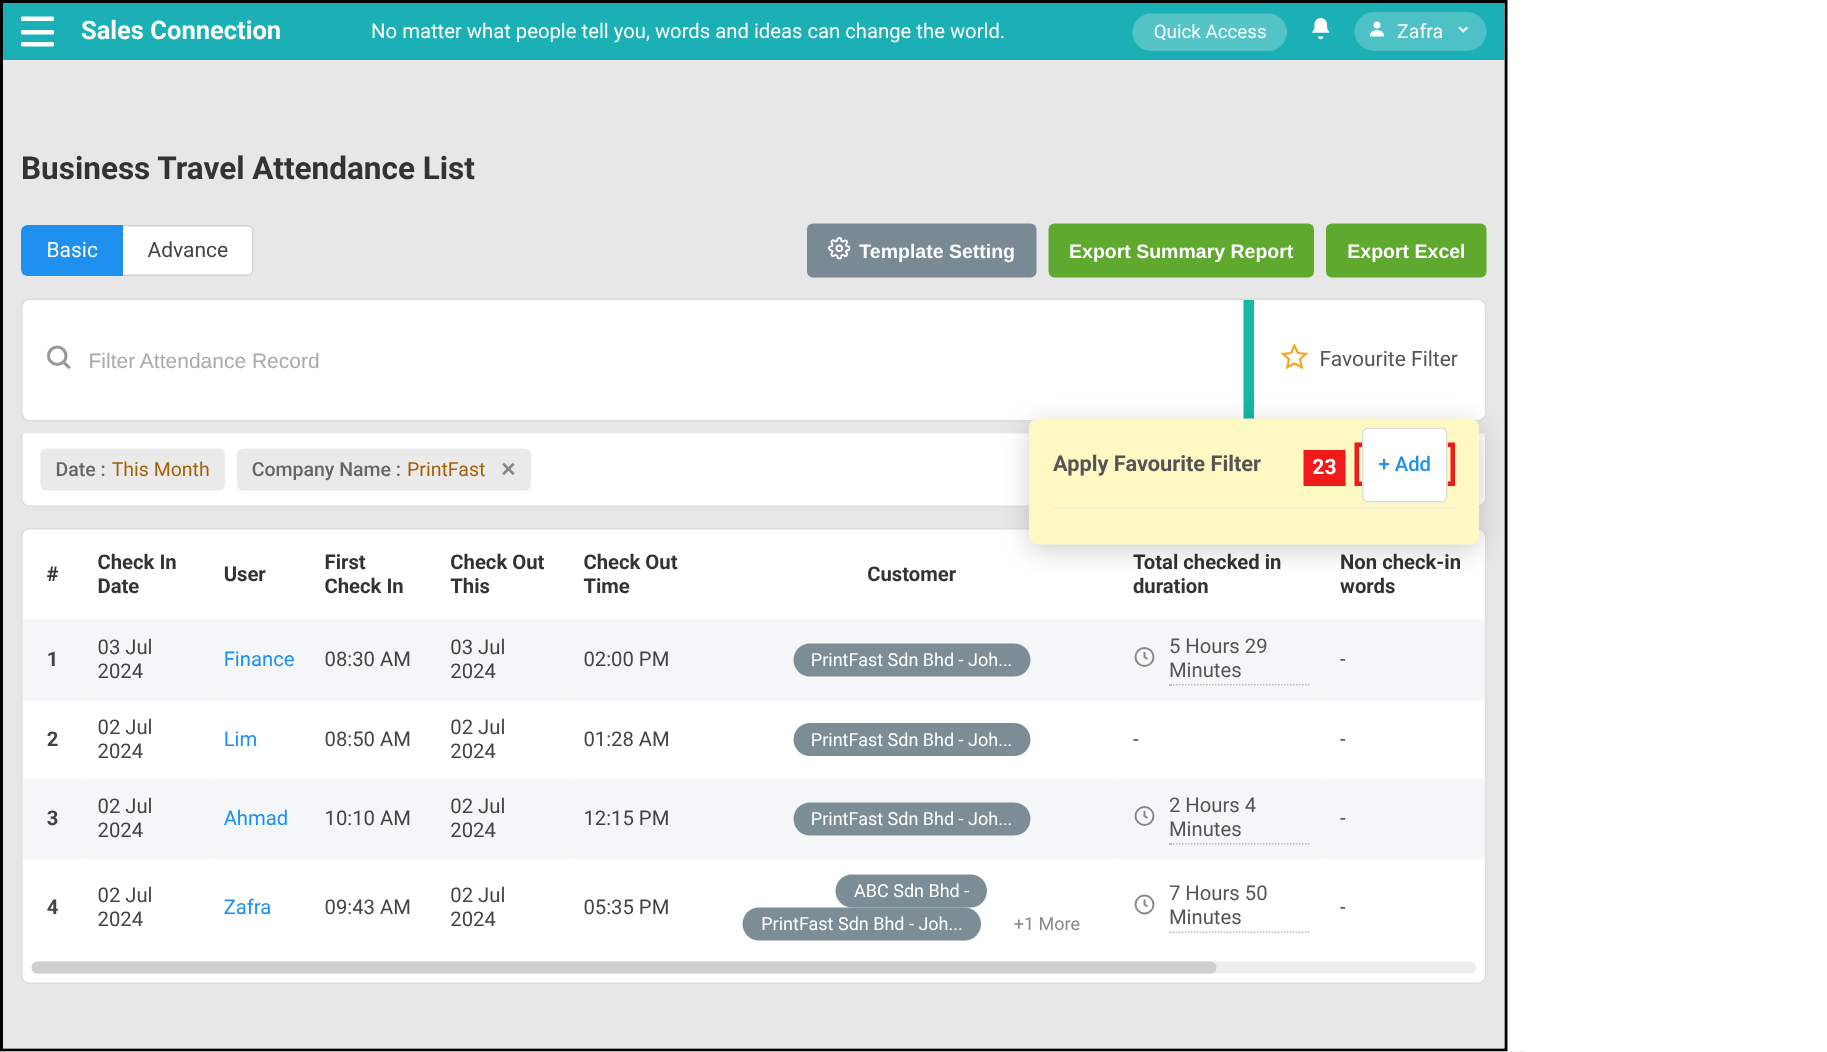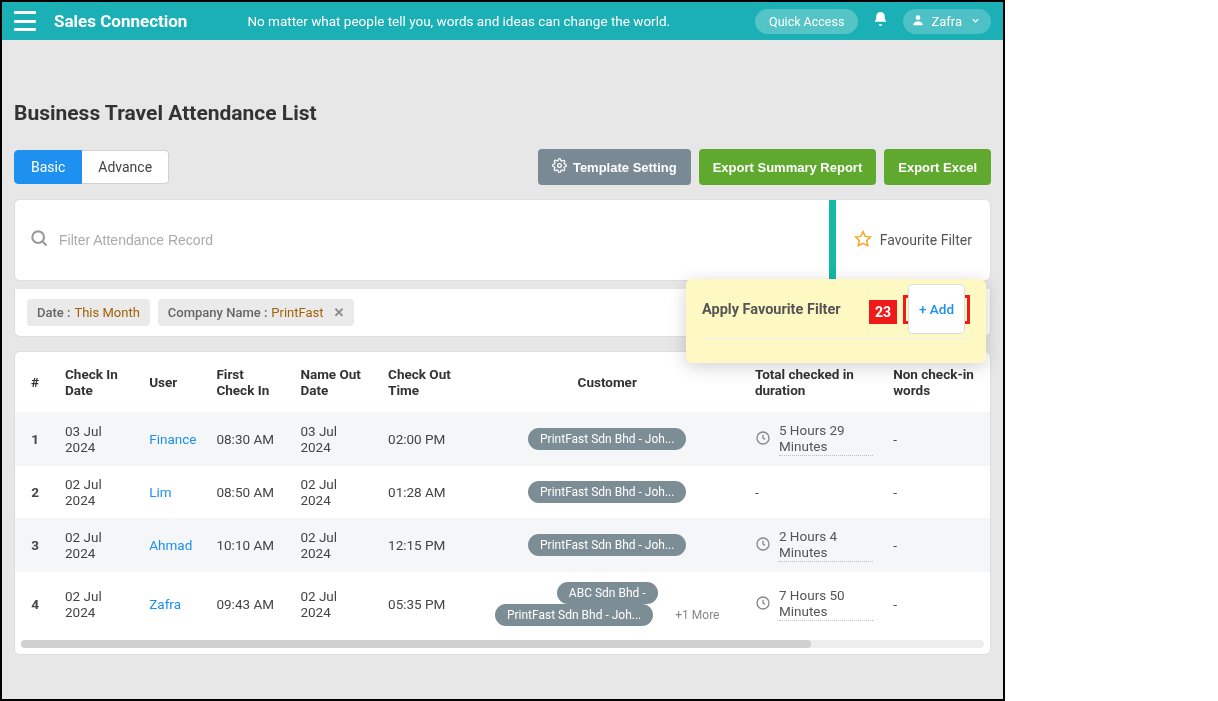--- a/index.html
+++ b/index.html
@@ -180,21 +180,21 @@
     </div>
 
     <div class="table-card">
       <table>
         <thead>
           <tr>
             <th>#</th>
             <th>Check In Date</th>
             <th>User</th>
             <th>First Check In</th>
-            <th>Name Out Date</th>
+            <th>Check Out This</th>
             <th>Check Out Time</th>
             <th class="center">Customer</th>
             <th>Total checked in duration</th>
             <th>Non check-in words</th>
           </tr>
         </thead>
         <tbody id="tbody">
             <tr>
               <td>1</td>
               <td>03 Jul 2024</td>

